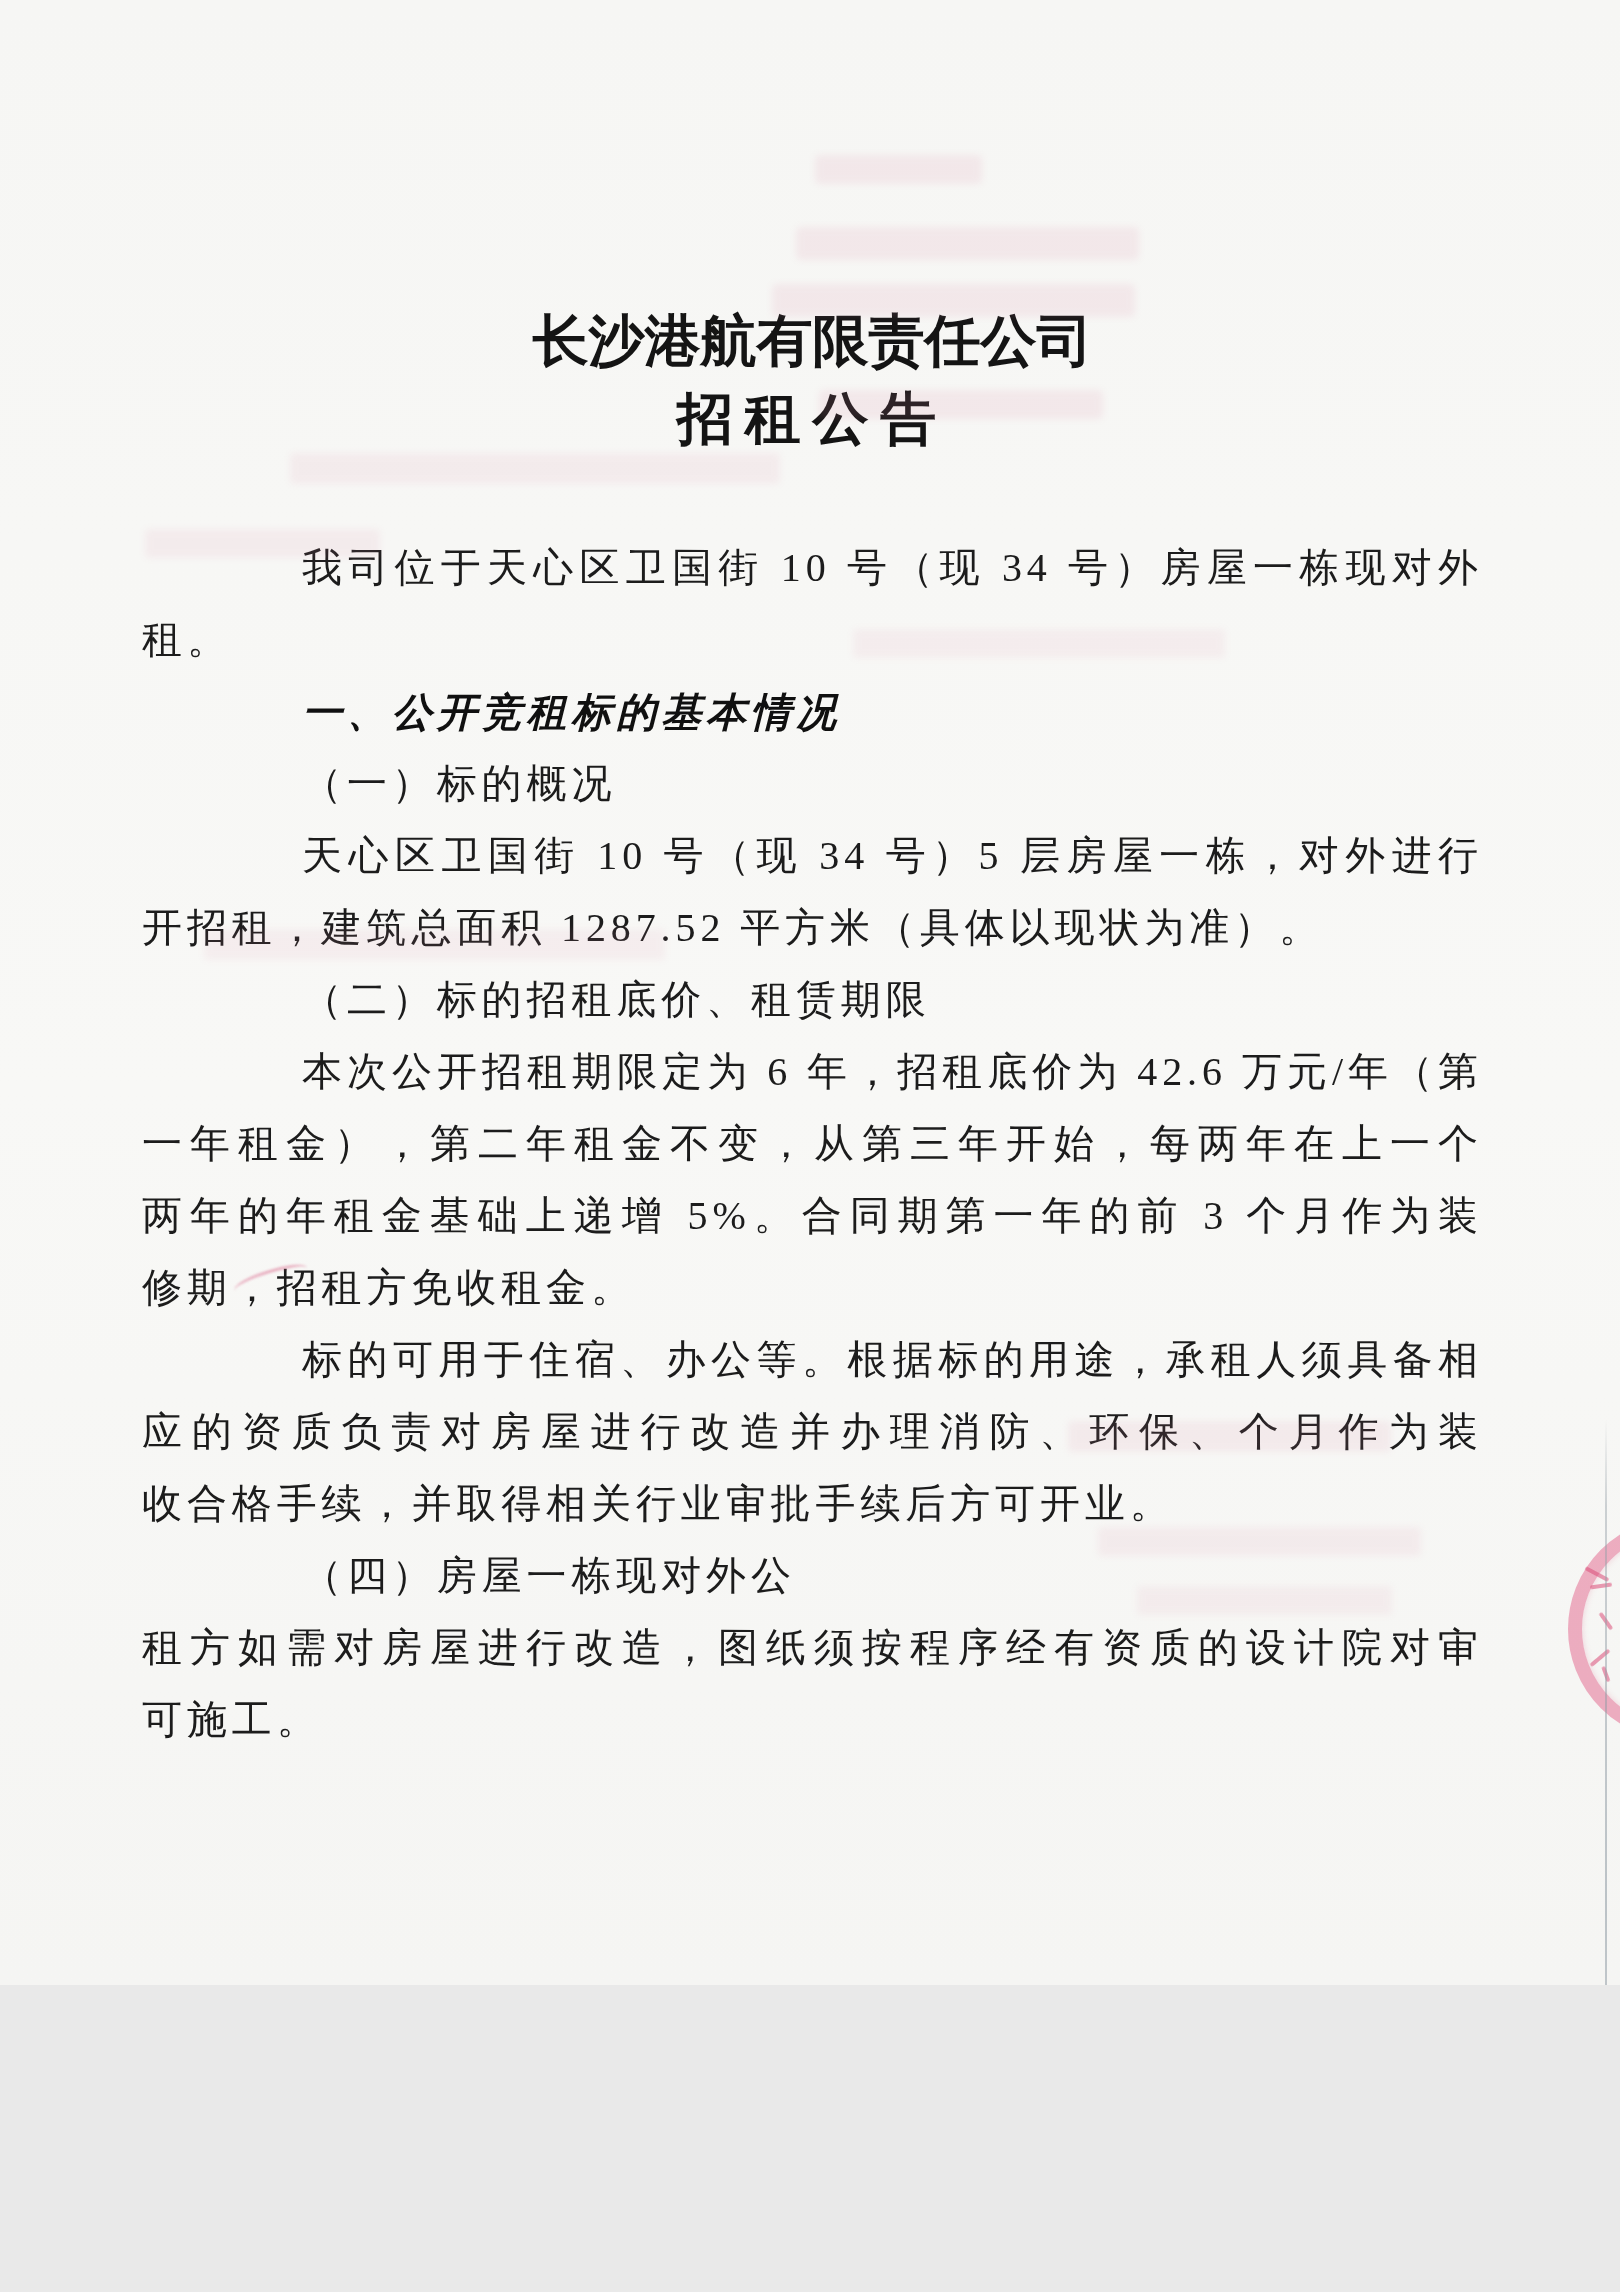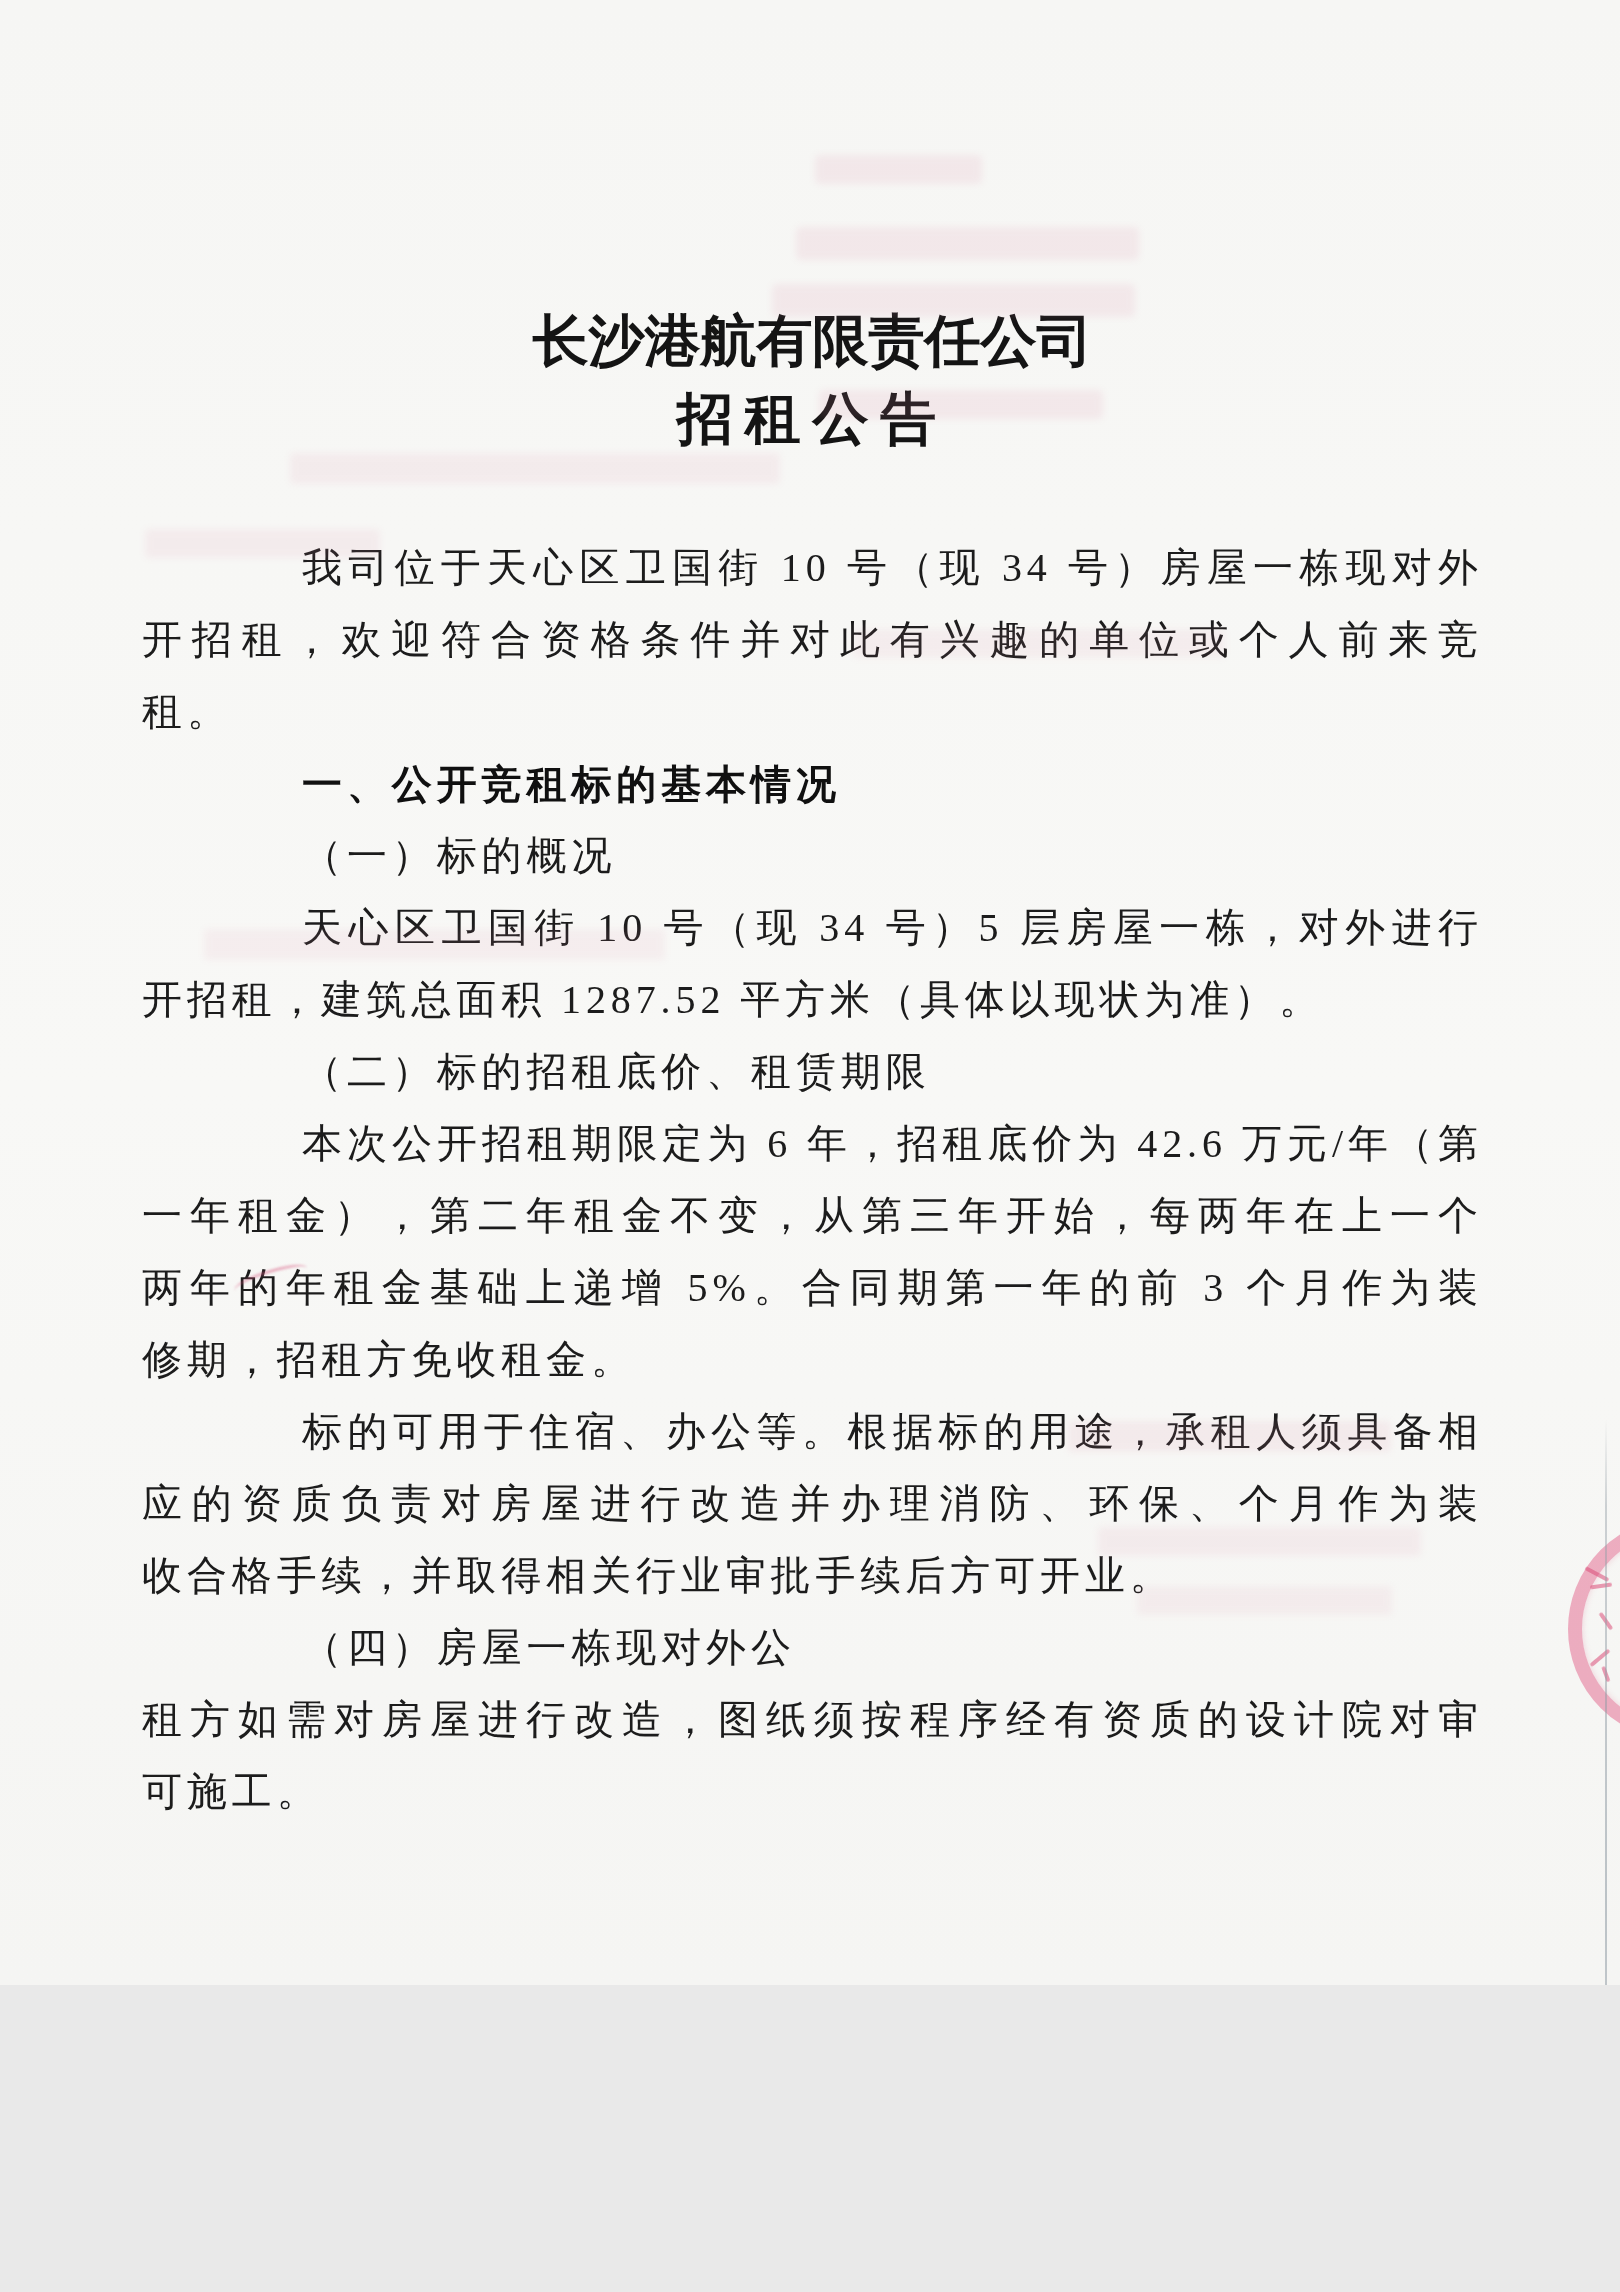--- a/index.html
+++ b/index.html
@@ -38,20 +38,21 @@
     line-height: 72px;
     letter-spacing: 4.9px;
   }
   .line { height: 72px; overflow: hidden; }
   .line.justify { text-align: justify; text-align-last: justify; }
   .line.indent { text-indent: 160px; }
   .line.h1 {
     font-family: "Liberation Sans", sans-serif;
     font-weight: bold;
     color: #101010;
+    font-style: italic;
   }
 
   
   .seal {
     position: absolute;
     left: 1568px;
     top: 1517px;
     width: 196px;
     height: 196px;
     border: 14.7px solid rgba(225, 92, 133, 0.48);
@@ -109,21 +110,20 @@
 
 <div class="page">
 
   <div class="title-block">
     <div>长沙港航有限责任公司</div>
     <div class="title-line2">招租公告</div>
   </div>
 
   <div class="content">
     <div class="line indent justify">我司位于天心区卫国街 10 号（现 34 号）房屋一栋现对外公</div>
-    <div class="line justify">开招租，欢迎符合资格条件并对此有兴趣的单位或个人前来竞</div>
     <div class="line">租。</div>
     <div class="line indent h1">一、公开竞租标的基本情况</div>
     <div class="line indent">（一）标的概况</div>
     <div class="line indent justify">天心区卫国街 10 号（现 34 号）5 层房屋一栋，对外进行公</div>
     <div class="line">开招租，建筑总面积 1287.52 平方米（具体以现状为准）。</div>
     <div class="line indent">（二）标的招租底价、租赁期限</div>
     <div class="line indent justify">本次公开招租期限定为 6 年，招租底价为 42.6 万元/年（第</div>
     <div class="line justify">一年租金），第二年租金不变，从第三年开始，每两年在上一个</div>
     <div class="line justify">两年的年租金基础上递增 5%。合同期第一年的前 3 个月作为装</div>
     <div class="line">修期，招租方免收租金。</div>

